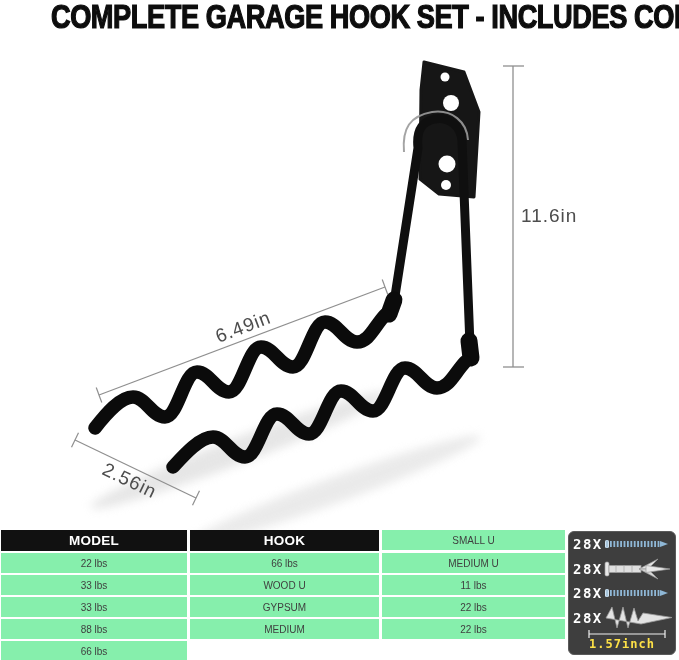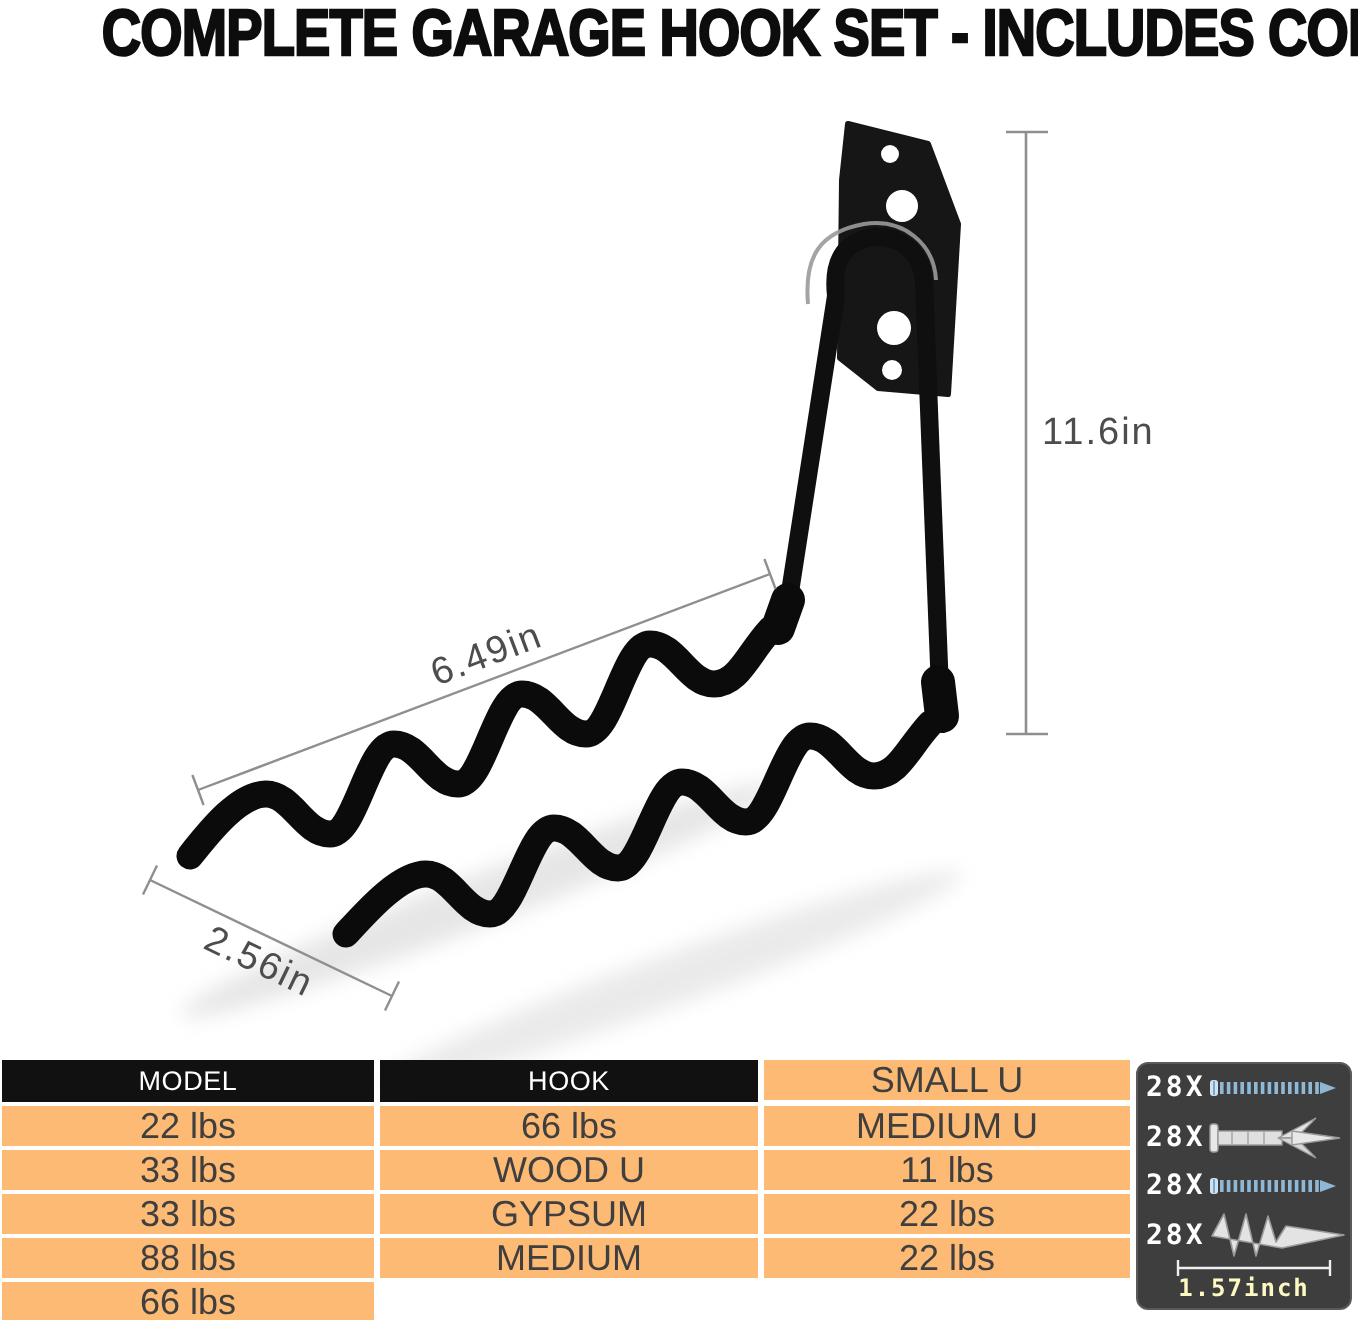--- a/index.html
+++ b/index.html
@@ -17,41 +17,41 @@
   
   .figure{position:absolute;left:0;top:0;}
   .dim-label{fill:#4d4d4d;font-size:19px;letter-spacing:1px;font-family:"Liberation Sans",sans-serif;}
   
   .cap-table{
     position:absolute;left:1px;top:530px;width:561px;
     display:grid;grid-template-columns:186px 189px 183px;
     column-gap:3px;row-gap:2px;
   }
   .cap-table .hcell{
-    background:#111111;color:#ffffff;font-weight:normal;font-size:13.5px;
+    background:#111111;color:#ffffff;font-weight:bold;font-size:13.5px;
     height:21px;display:flex;align-items:center;justify-content:center;letter-spacing:.3px;
   }
   .cap-table .cell{
-    background:#fdba74;color:#3f3f3f;font-size:18px;
+    background:#86efac;color:#3f3f3f;font-size:10px;
     height:20px;display:flex;align-items:center;justify-content:center;
   }
   
   .hwbox{
     position:absolute;left:568px;top:531px;width:108px;height:124px;
     background:#3e3e3e;border:1px solid #5a5a5a;border-radius:6px;box-sizing:border-box;
   }
   .hw-row{position:absolute;left:4px;display:flex;align-items:center;}
   .hw-count{
     color:#ffffff;font-family:"DejaVu Sans Mono",monospace;font-weight:bold;
     font-size:14px;letter-spacing:1.5px;margin-right:1px;white-space:nowrap;
   }
   .hw-dim{position:absolute;left:18px;top:97px;width:80px;}
   .hw-len{
     position:absolute;left:0;top:105px;width:100%;text-align:center;
-    color:#fef9c3;font-family:"DejaVu Sans Mono",monospace;font-weight:bold;
+    color:#fde047;font-family:"DejaVu Sans Mono",monospace;font-weight:bold;
     font-size:12px;letter-spacing:1px;
   }
 </style>
 </head>
 <body>
 
 <h1 class="title">COMPLETE GARAGE HOOK SET - INCLUDES CONTENT</h1>
 
 <svg class="figure" width="679" height="660" viewBox="0 0 679 660">
   <defs>

